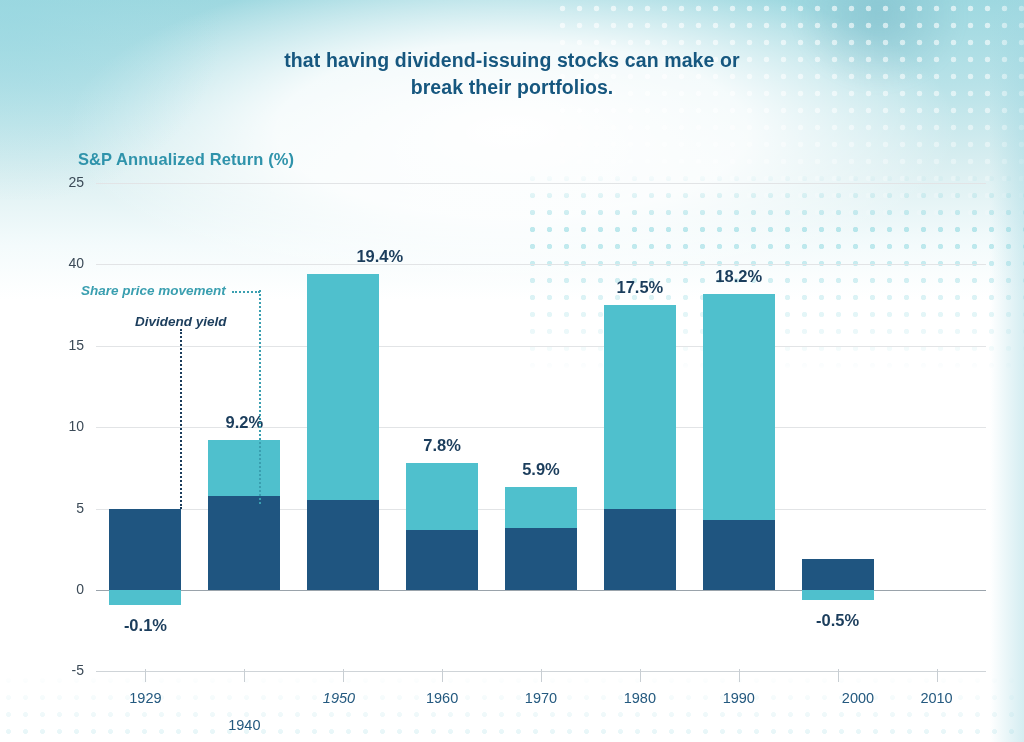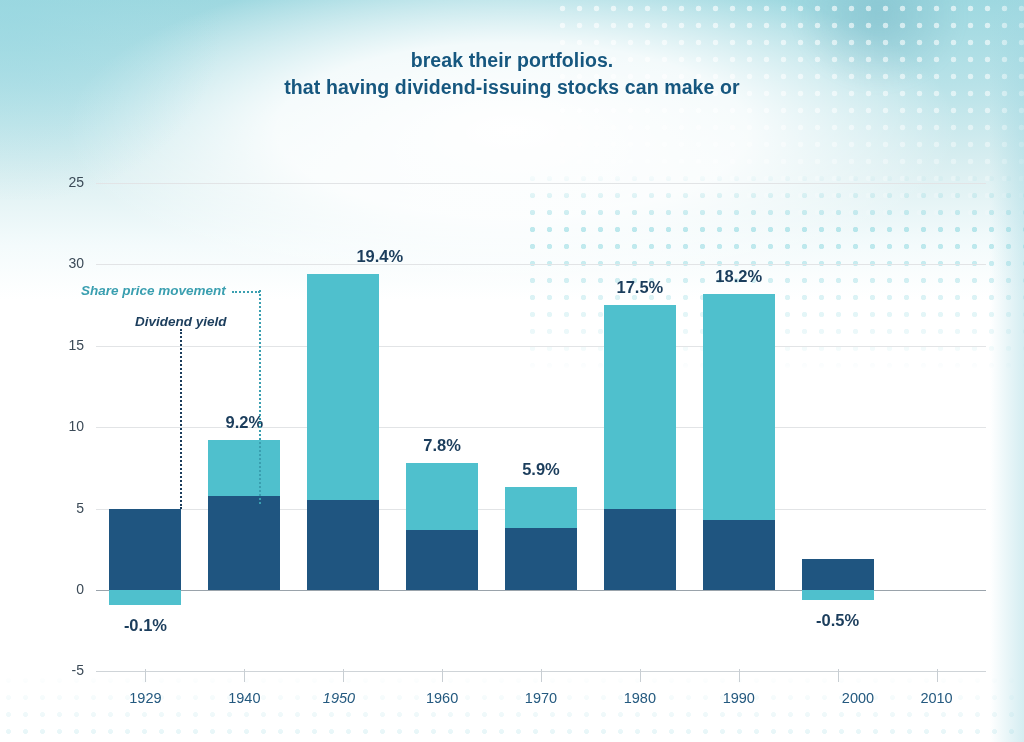--- a/index.html
+++ b/index.html
@@ -117,42 +117,43 @@
   <div class="bg-gradient"></div>
   <div class="bg-left-glow"></div>
   <div class="bg-blur-blob"></div>
   <div class="bg-dots"></div>
   <div class="bg-dots-teal"></div>
   <div class="bg-bottom-dots"></div>
   <div class="bg-right-edge"></div>
 </div>
 
 <div id="headline">
+  <span class="hl-line">that having dividend-issuing stocks can make or</span>
   <span class="hl-line">break their portfolios.</span>
-  <span class="hl-line">that having dividend-issuing stocks can make or</span>
 </div>
 
 <div id="chart">
 
+  <div id="yaxis-title">S&amp;P Annualized Return (%)</div>
 
   <div id="gridlines">
       <div class="gridline" style="top: 183px;"></div>
       <div class="gridline" style="top: 264.4px;"></div>
       <div class="gridline" style="top: 345.8px;"></div>
       <div class="gridline" style="top: 427.2px;"></div>
       <div class="gridline" style="top: 508.6px;"></div>
       <div class="gridline zero" style="top: 590px;"></div>
       <div class="gridline bottom" style="top: 671.4px;"></div>
     </div>
   <div id="yticks">
       <div class="ytick-wrap" style="top: 183px;">
         <div class="ytick">25</div>
       </div>
       <div class="ytick-wrap" style="top: 264.4px;">
-        <div class="ytick">30</div>
+        <div class="ytick">40</div>
       </div>
       <div class="ytick-wrap" style="top: 345.8px;">
         <div class="ytick">15</div>
       </div>
       <div class="ytick-wrap" style="top: 427.2px;">
         <div class="ytick">10</div>
       </div>
       <div class="ytick-wrap" style="top: 508.6px;">
         <div class="ytick">5</div>
       </div>
@@ -215,21 +216,21 @@
       <div class="xtickmark" style="left: 343.222px;"></div>
       <div class="xtickmark" style="left: 442.111px;"></div>
       <div class="xtickmark" style="left: 541px;"></div>
       <div class="xtickmark" style="left: 639.889px;"></div>
       <div class="xtickmark" style="left: 738.778px;"></div>
       <div class="xtickmark" style="left: 837.667px;"></div>
       <div class="xtickmark" style="left: 936.556px;"></div>
     </div>
   <div id="xlabels">
       <div class="xlabel" style="left: 105.444px;">1929</div>
-      <div class="xlabel" style="left: 204.333px;">1940</div>
+      <div class="xlabel" style="left: 204.333px; margin-top: 27px;">1940</div>
       <div class="xlabel" style="left: 299px; font-style: italic;">1950</div>
       <div class="xlabel" style="left: 402.111px;">1960</div>
       <div class="xlabel" style="left: 501px;">1970</div>
       <div class="xlabel" style="left: 599.889px;">1980</div>
       <div class="xlabel" style="left: 698.778px;">1990</div>
       <div class="xlabel" style="left: 818px;">2000</div>
       <div class="xlabel" style="left: 896.556px;">2010</div>
     </div>
 
   <div class="legend-text" id="legend-share">Share price movement</div>

